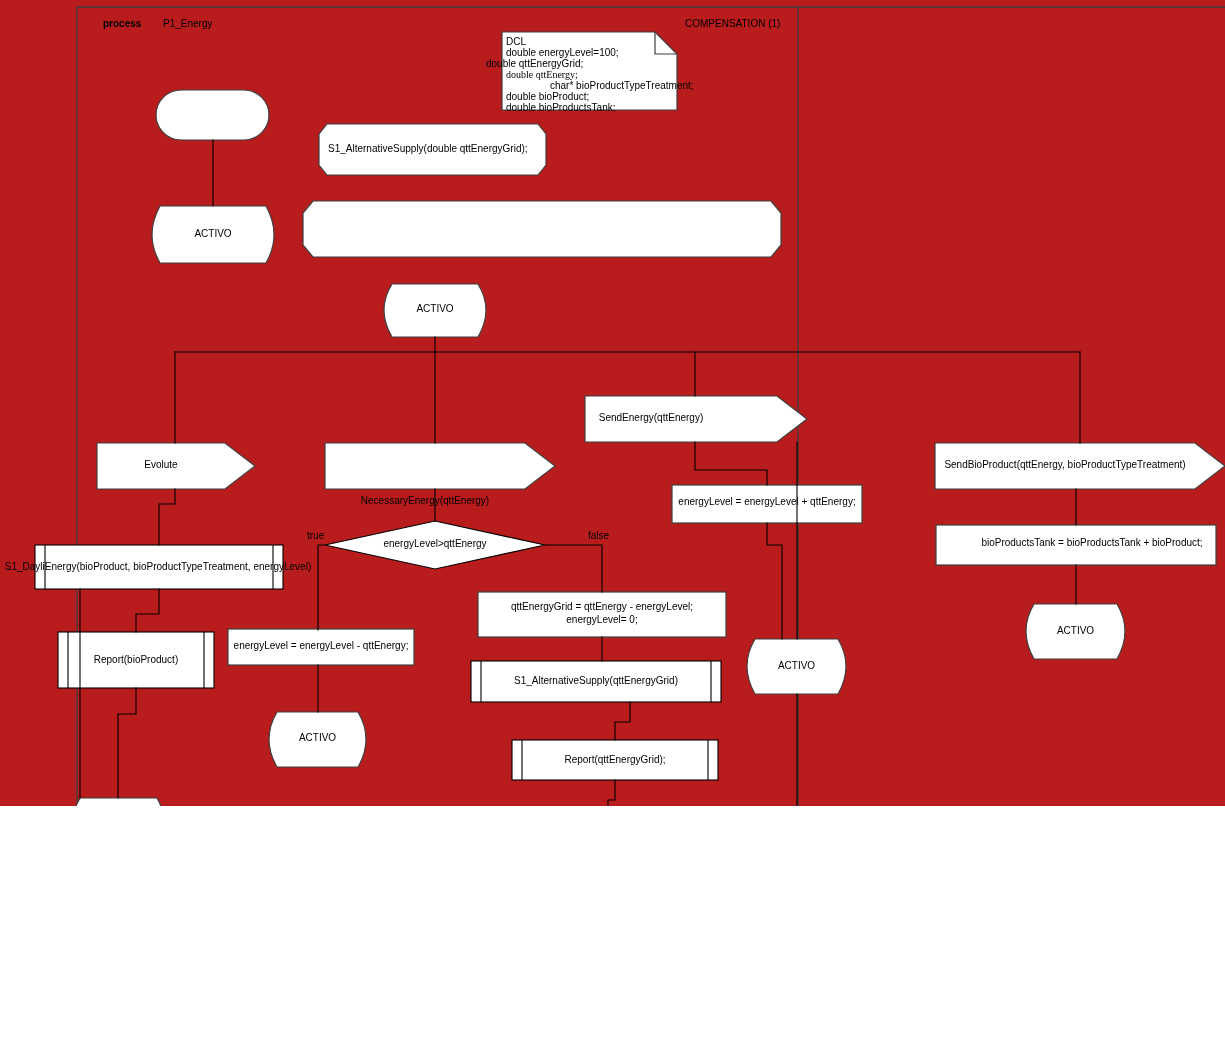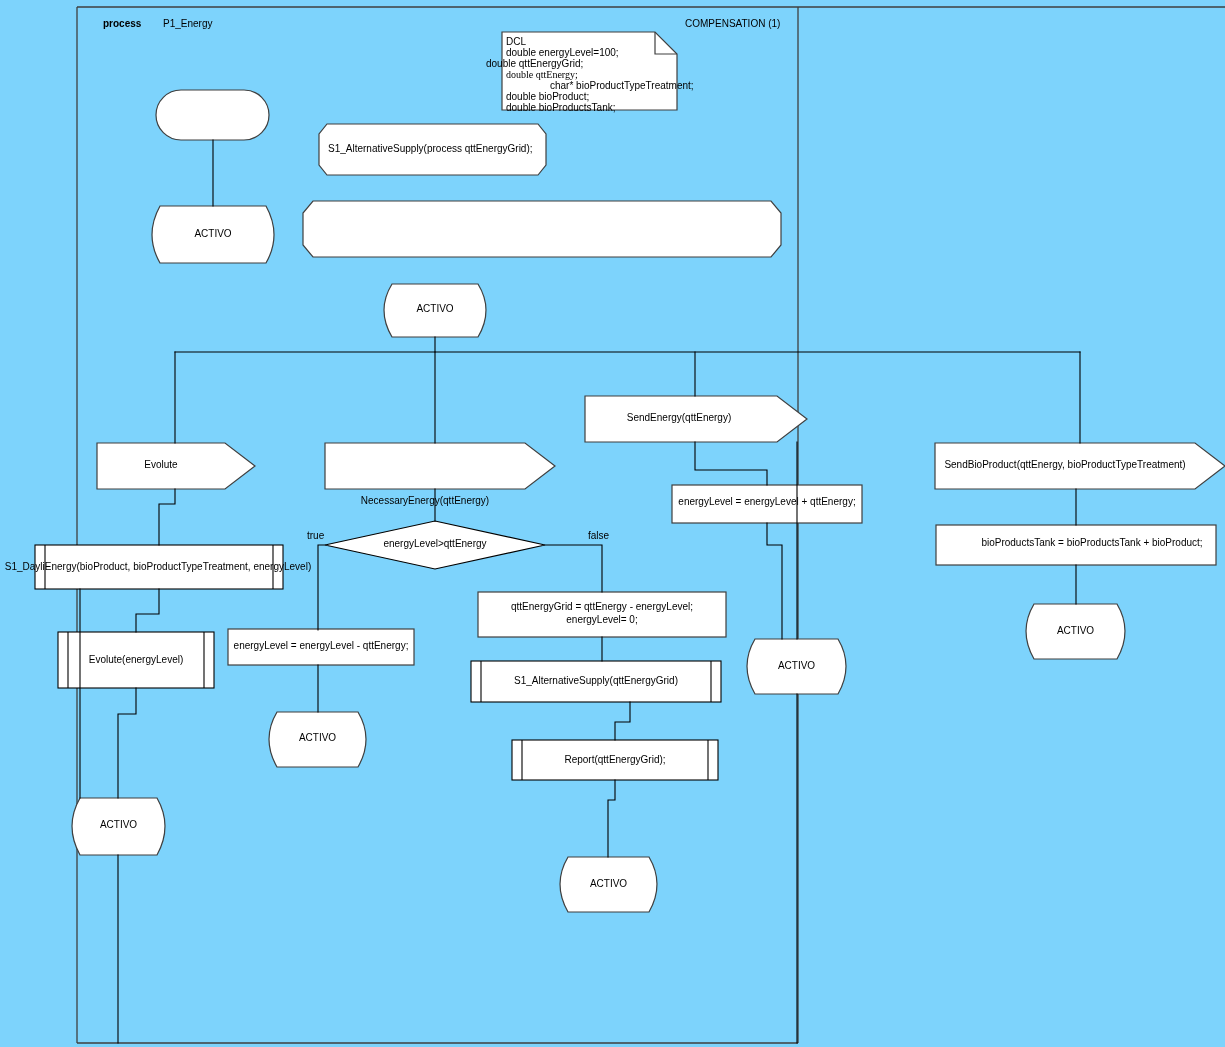--- a/index.html
+++ b/index.html
@@ -1,21 +1,21 @@
 <!DOCTYPE html>
 <html><head>
 <meta charset="utf-8">
 <style>
   html, body { margin:0; padding:0; background:#ffffff; }
   body { font-family:"Liberation Sans", sans-serif; }
   #canvas {
     position:relative;
     width:1225px;
-    height:1047px;
-    background:#7dd3fc;
+    height:806px;
+    background:#b91c1c;
     overflow:hidden;
   }
   svg.layer { position:absolute; left:0; top:0; width:1225px; height:1047px; }
   .lbl {
     position:absolute;
     font-family:"Liberation Sans", sans-serif;
     color:#000000;
     white-space:nowrap;
     line-height:1.25;
   }
@@ -136,43 +136,43 @@
   <div class="lbl t10" style="left:685px; top:18px;">COMPENSATION (1)</div>
 
   <div class="lbl t9" style="left:506px; top:36px;">DCL</div>
   <div class="lbl t9" style="left:506px; top:47px;">double energyLevel=100;</div>
   <div class="lbl t9" style="left:486px; top:58px;">double qttEnergyGrid;</div>
   <div class="lbl t9" style="left:506px; top:69px;font-family:Liberation Serif, serif;">double qttEnergy;</div>
   <div class="lbl t9" style="left:506px; top:80px;margin-left:44px;">char* bioProductTypeTreatment;</div>
   <div class="lbl t9" style="left:506px; top:91px;">double bioProduct;</div>
   <div class="lbl t9" style="left:506px; top:102px;">double bioProductsTank;</div>
 
-  <div class="lbl t10" style="left:328px; top:143px;">S1_AlternativeSupply(process qttEnergyGrid);</div>
+  <div class="lbl t10" style="left:328px; top:143px;">S1_AlternativeSupply(double qttEnergyGrid);</div>
 
   <div class="lbl t10 ctr" style="left:144px; top:228px; width:138px;">ACTIVO</div>
   <div class="lbl t10 ctr" style="left:376px; top:303px; width:118px;">ACTIVO</div>
   <div class="lbl t10 ctr" style="left:64px; top:819px; width:109px;">ACTIVO</div>
   <div class="lbl t10 ctr" style="left:261px; top:732px; width:113px;">ACTIVO</div>
   <div class="lbl t10 ctr" style="left:552px; top:878px; width:113px;">ACTIVO</div>
   <div class="lbl t10 ctr" style="left:739px; top:660px; width:115px;">ACTIVO</div>
   <div class="lbl t10 ctr" style="left:1018px; top:625px; width:115px;">ACTIVO</div>
 
   <div class="lbl t10 ctr" style="left:97px; top:459px; width:128px;">Evolute</div>
   <div class="lbl t10 ctr" style="left:325px; top:459px; width:200px;margin-top:36px;">NecessaryEnergy(qttEnergy)</div>
-  <div class="lbl t10 ctr" style="left:583px; top:412px; width:192px;text-align:center;">SendEnergy(qttEnergy)</div>
+  <div class="lbl t10 ctr" style="left:555px; top:412px; width:192px;text-align:center;">SendEnergy(qttEnergy)</div>
   <div class="lbl t10 ctr" style="left:935px; top:459px; width:260px;">SendBioProduct(qttEnergy, bioProductTypeTreatment)</div>
 
   <div class="lbl t10 ctr" style="left:360px; top:538px; width:150px;">energyLevel&gt;qttEnergy</div>
   <div class="lbl t10" style="left:307px; top:530px;">true</div>
   <div class="lbl t10" style="left:588px; top:530px;">false</div>
 
   <div class="lbl t10 ctr" style="left:672px; top:496px; width:190px;">energyLevel = energyLevel + qttEnergy;</div>
   <div class="lbl t10 ctr" style="left:936px; top:537px; width:280px;padding-left:16px;">bioProductsTank = bioProductsTank + bioProduct;</div>
   <div class="lbl t10 ctr" style="left:228px; top:640px; width:186px;">energyLevel = energyLevel - qttEnergy;</div>
   <div class="lbl t10 ctr" style="left:478px; top:601px; width:248px;">qttEnergyGrid = qttEnergy - energyLevel;</div>
   <div class="lbl t10 ctr" style="left:478px; top:614px; width:248px;">energyLevel= 0;</div>
 
   <div class="lbl t10 ctr" style="left:2px; top:561px; width:312px;">S1_DayliEnergy(bioProduct, bioProductTypeTreatment, energyLevel)</div>
-  <div class="lbl t10 ctr" style="left:58px; top:654px; width:156px;">Evolute(energyLevel)</div>
+  <div class="lbl t10 ctr" style="left:58px; top:654px; width:156px;">Report(bioProduct)</div>
   <div class="lbl t10 ctr" style="left:471px; top:675px; width:250px;">S1_AlternativeSupply(qttEnergyGrid)</div>
   <div class="lbl t10 ctr" style="left:512px; top:754px; width:206px;">Report(qttEnergyGrid);</div>
 
 </div>
 
 </body></html>

